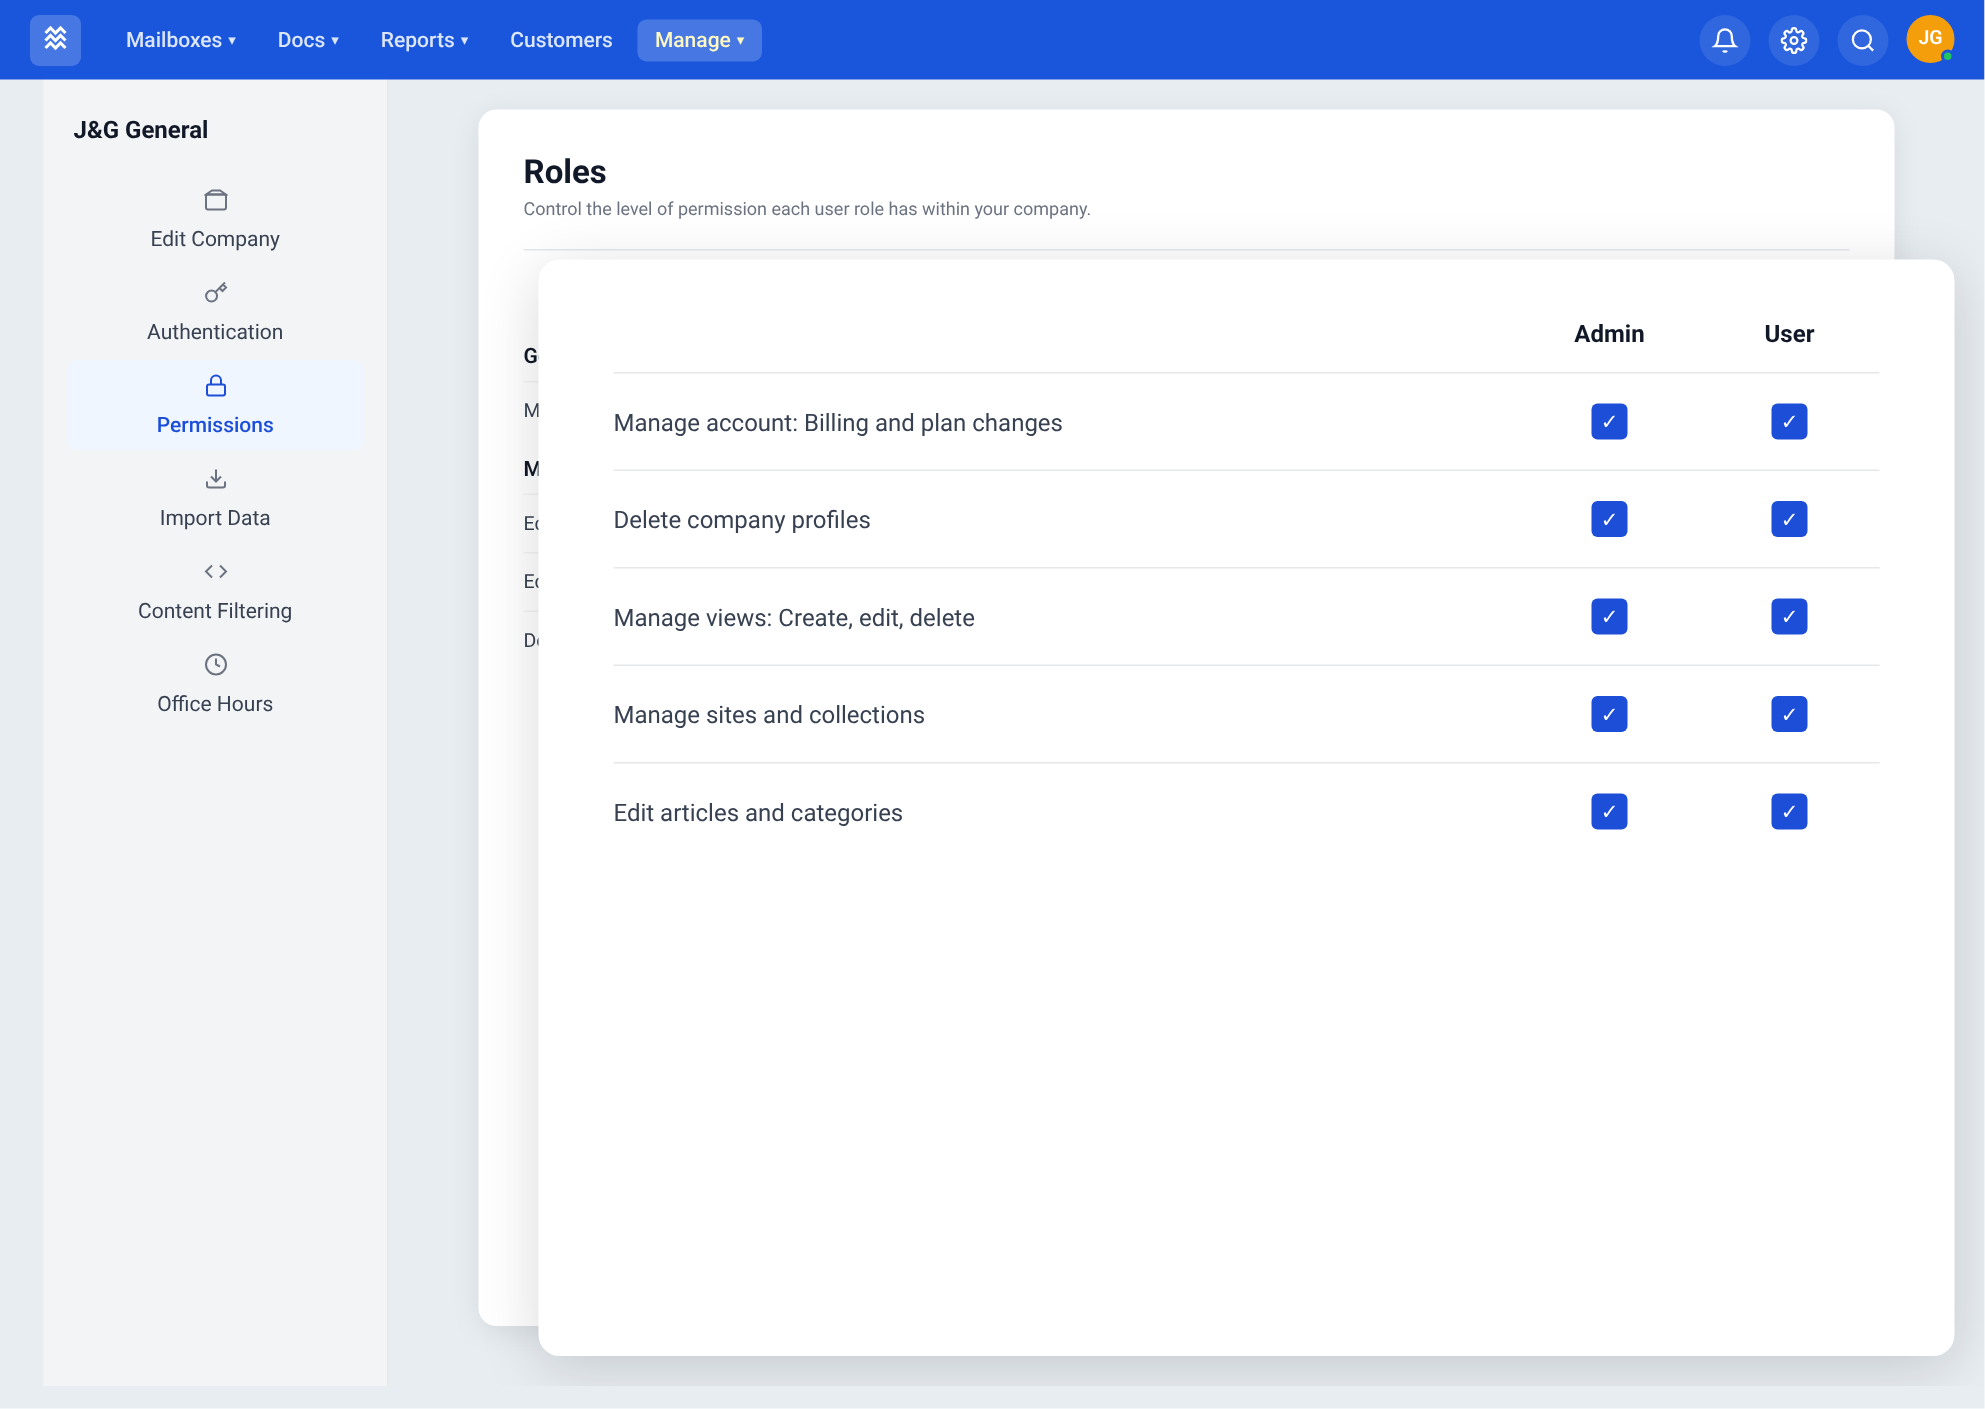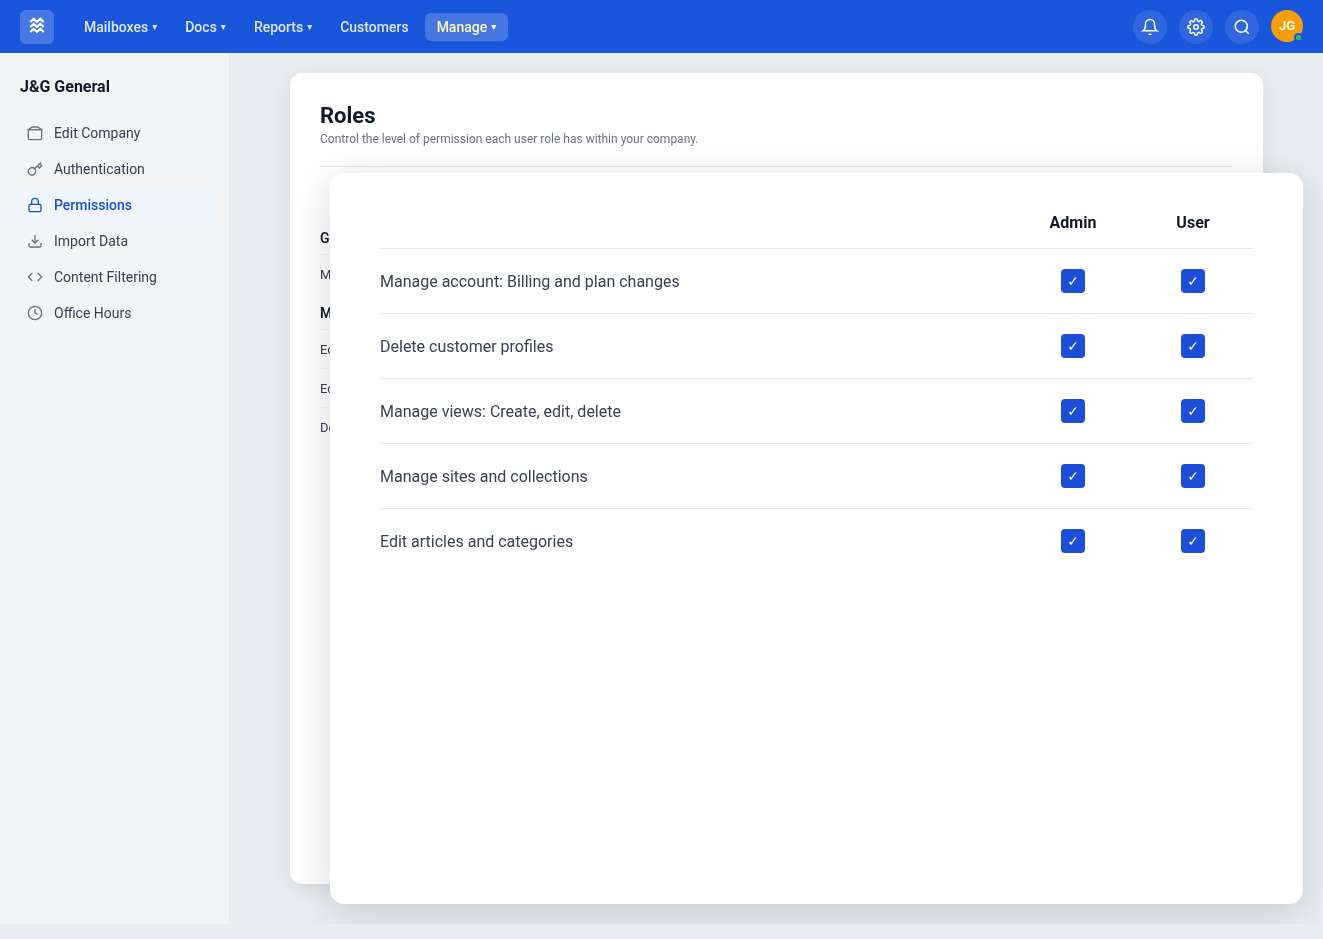--- a/index.html
+++ b/index.html
@@ -105,38 +105,40 @@
       position: relative;
     }
 
     
     .sidebar {
       width: 230px;
       background: #f3f4f6;
       border-right: 1px solid #e5e7eb;
       padding: 24px 16px;
       flex-shrink: 0;
+      margin-left: 29px;
     }
     .sidebar-company {
       font-size: 16px;
       font-weight: 700;
       color: #111827;
       margin-bottom: 20px;
       padding-left: 4px;
     }
     .sidebar-item {
       display: flex;
       align-items: center;
       gap: 10px;
       padding: 8px 10px;
       border-radius: 6px;
       font-size: 14px;
       color: #374151;
       cursor: pointer;
       margin-bottom: 2px;
+      flex-direction: column;
     }
     .sidebar-item.active {
       background: #eff6ff;
       color: #1d4ed8;
       font-weight: 500;
     }
     .sidebar-item .icon {
       width: 18px;
       height: 18px;
       display: flex;
@@ -442,21 +444,21 @@
         <div class="col-admin">Admin</div>
         <div class="col-user">User</div>
       </div>
 
       <div class="fg-table-row">
         <div class="col-label">Manage account: Billing and plan changes</div>
         <div class="col-admin"><span class="fg-checkbox">✓</span></div>
         <div class="col-user"><span class="fg-checkbox">✓</span></div>
       </div>
       <div class="fg-table-row">
-        <div class="col-label">Delete customer profiles</div>
+        <div class="col-label">Delete company profiles</div>
         <div class="col-admin"><span class="fg-checkbox">✓</span></div>
         <div class="col-user"><span class="fg-checkbox">✓</span></div>
       </div>
       <div class="fg-table-row">
         <div class="col-label">Manage views: Create, edit, delete</div>
         <div class="col-admin"><span class="fg-checkbox">✓</span></div>
         <div class="col-user"><span class="fg-checkbox">✓</span></div>
       </div>
       <div class="fg-table-row">
         <div class="col-label">Manage sites and collections</div>

